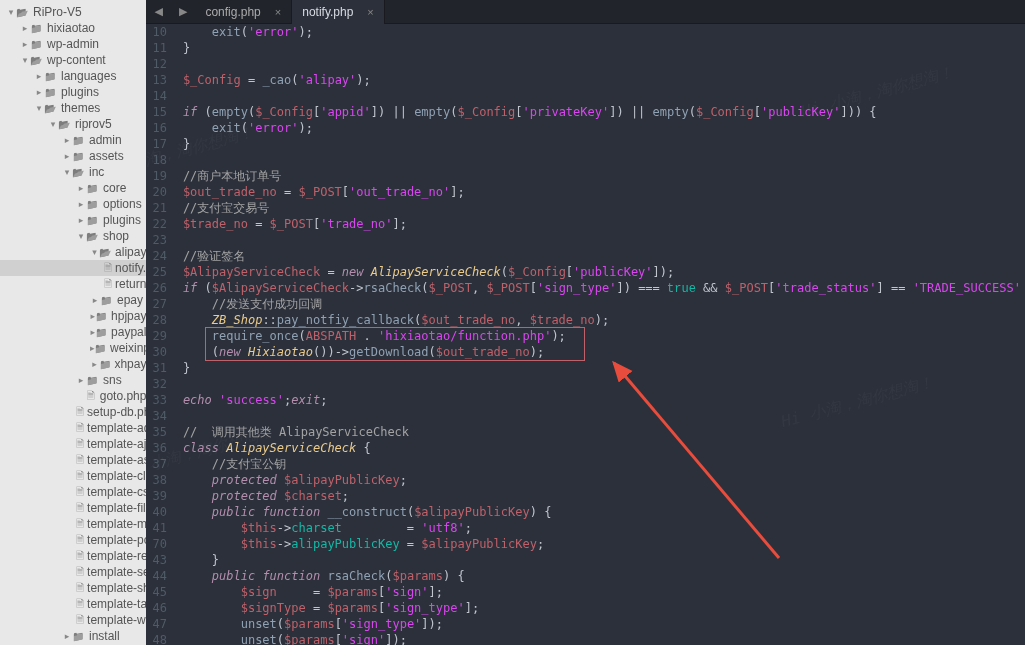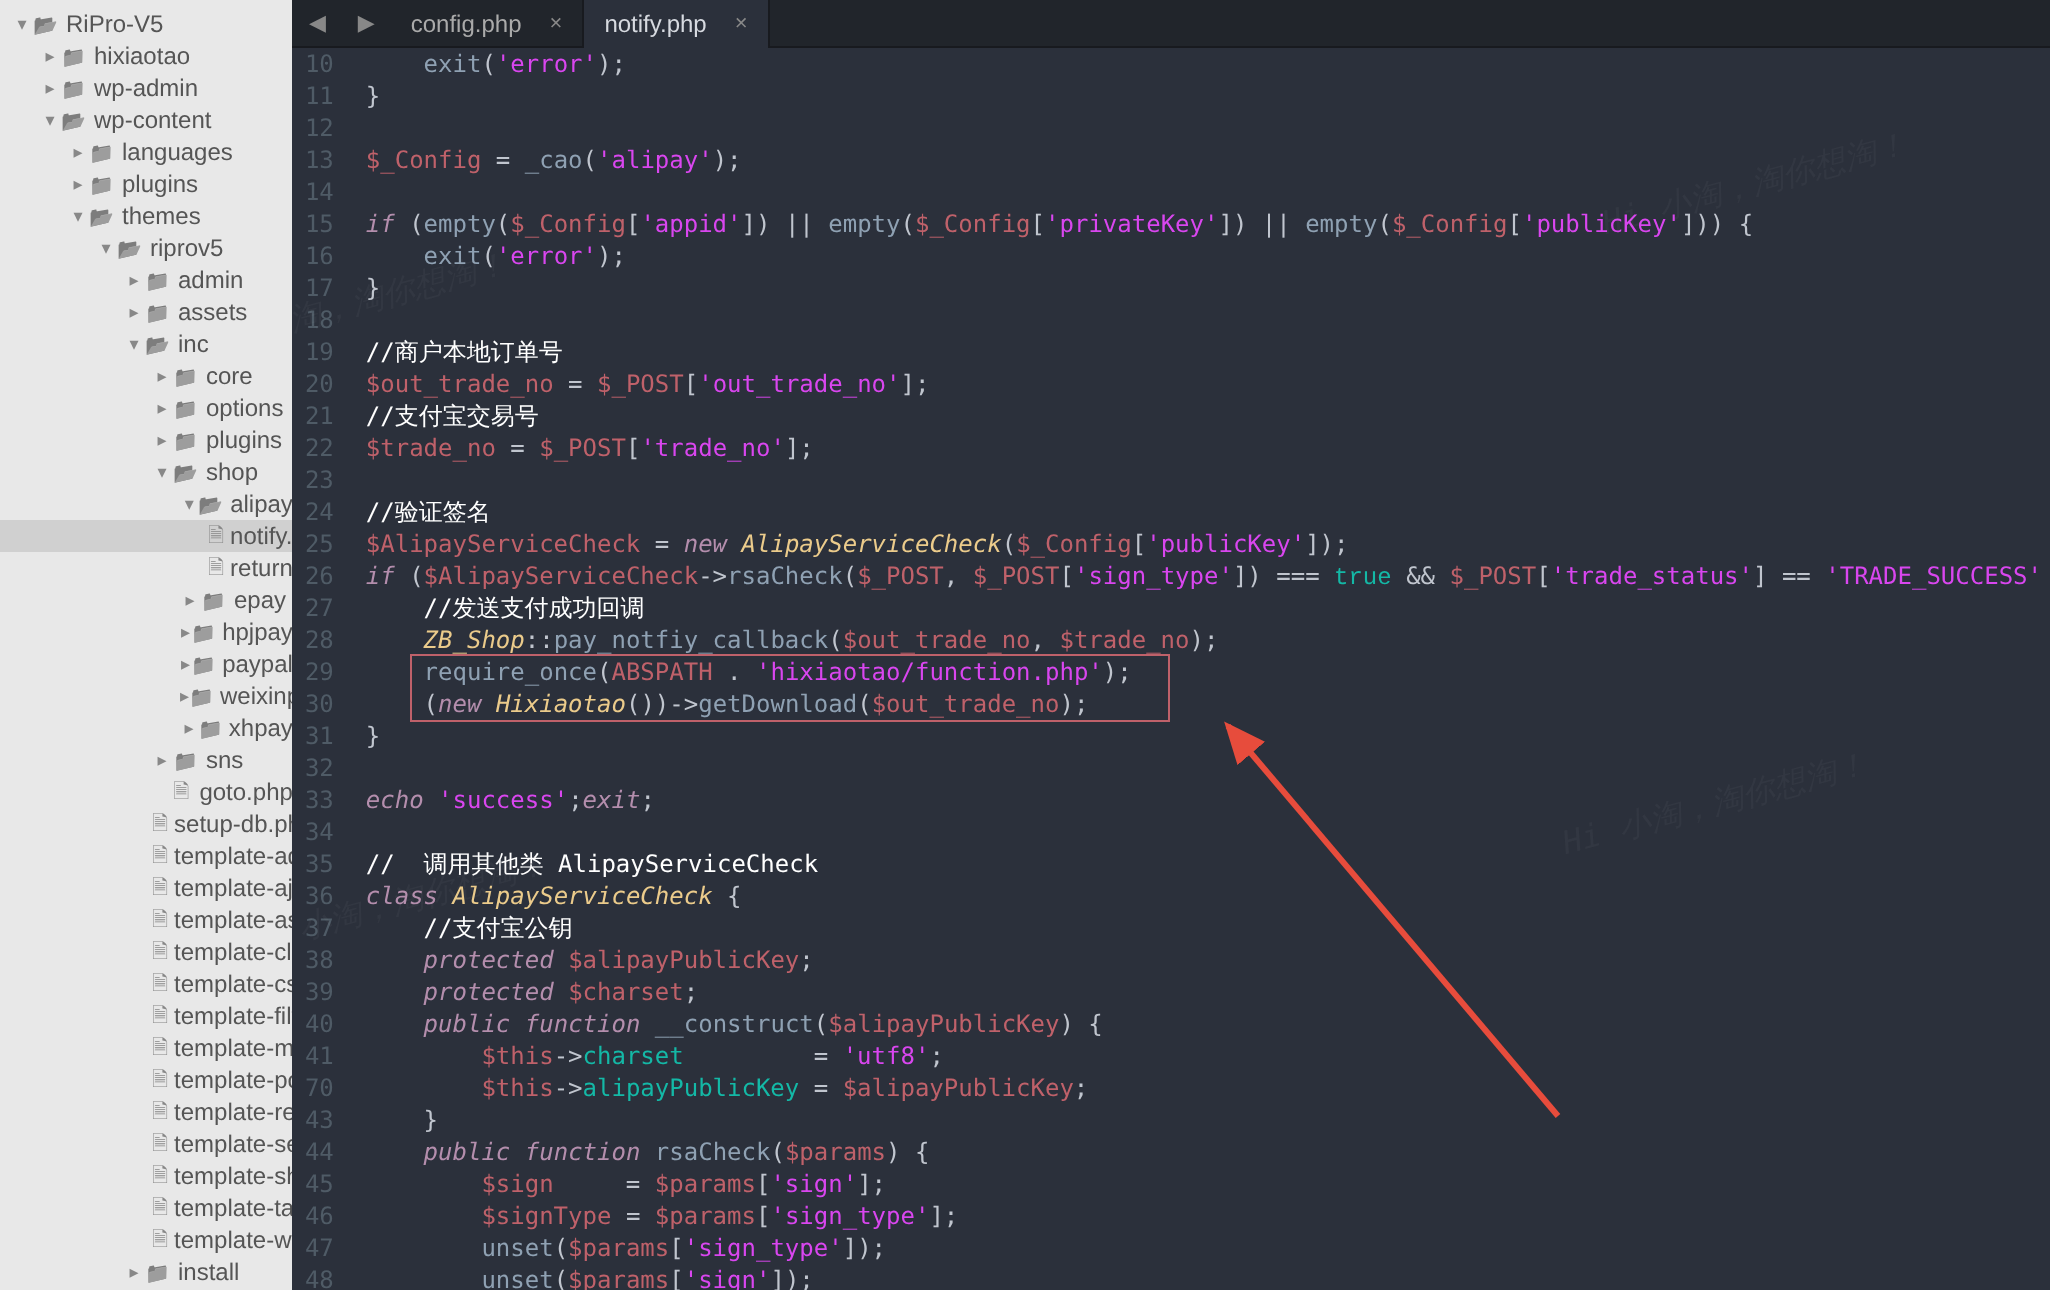--- a/index.html
+++ b/index.html
@@ -18,21 +18,21 @@
   .tab .close { margin-left:14px; font-size:11px; color:#888; }
   .editor { flex:1; display:flex; overflow:hidden; font-family:Consolas,monospace; font-size:12px; line-height:16px; position:relative; }
   .gutter { background:#2b303b; color:#4f5b66; text-align:right; padding:0 12px 0 6px; user-select:none; }
   .gutter div { height:16px; }
   .code { flex:1; padding:0 4px; white-space:pre; color:#c0c5ce; position:relative; }
   .code .line { height:16px; }
   .kw { color:#b48ead; font-style:italic; } 
   .fn { color:#8fa1b3; } 
   .str { color:#d946ef;text-align:right; }
   .varname { color:#bf616a; }
-  .cmt { color:#ffffff; }
+  .cmt { color:#a3a3a3; }
   .cls { color:#ebcb8b; font-style:italic; }
   .const { color:#bf616a; }
   .prop { color:#14b8a6; }
   .bool { color:#14b8a6;font-family:Liberation Mono, monospace; }
   .highlight-box { position:absolute; border:1px solid #bf616a; pointer-events:none; }
   .arrow-red { position:absolute; pointer-events:none; }
   .watermark { position:absolute; color:rgba(200,200,200,0.05); font-size:16px; transform:rotate(-15deg); pointer-events:none; font-style:italic; }
   .folder-icon::before { content:"📁"; font-size:10px; filter:grayscale(1) brightness(0.7); }
   .folder-open-icon::before { content:"📂"; font-size:10px; filter:grayscale(1) brightness(0.7); }
   .file-icon::before { content:"🗎"; font-size:10px; color:#888; }

